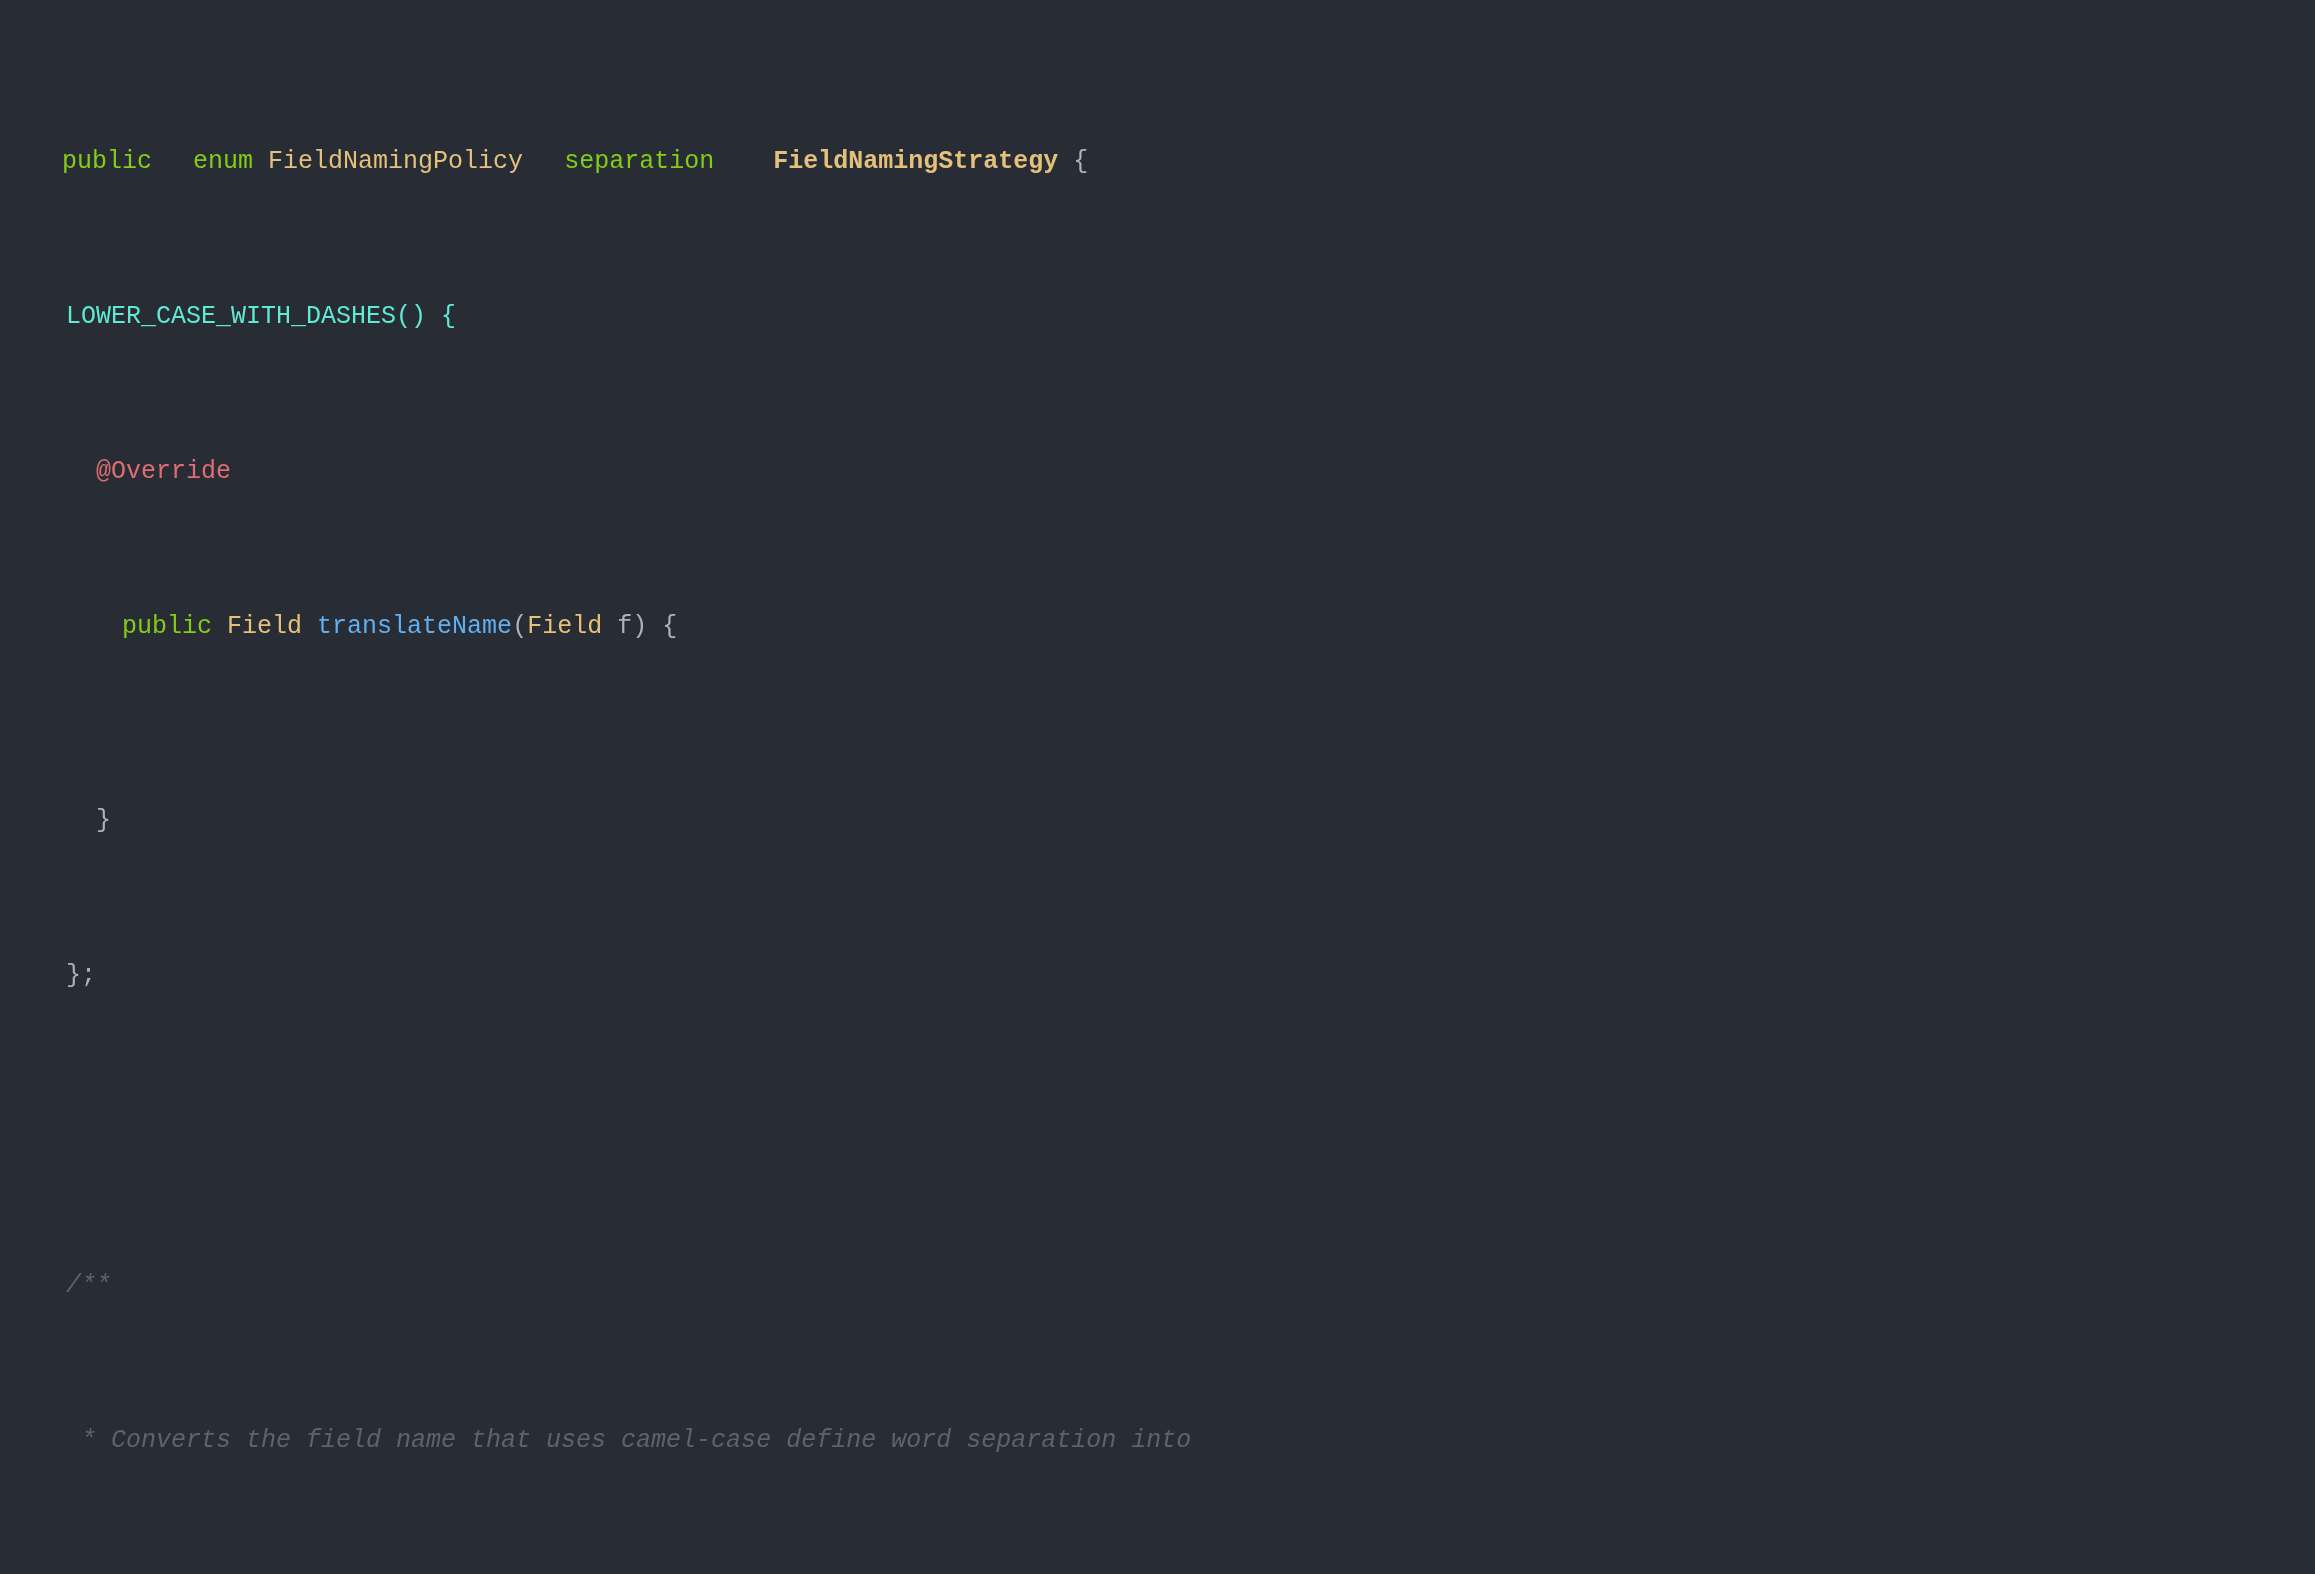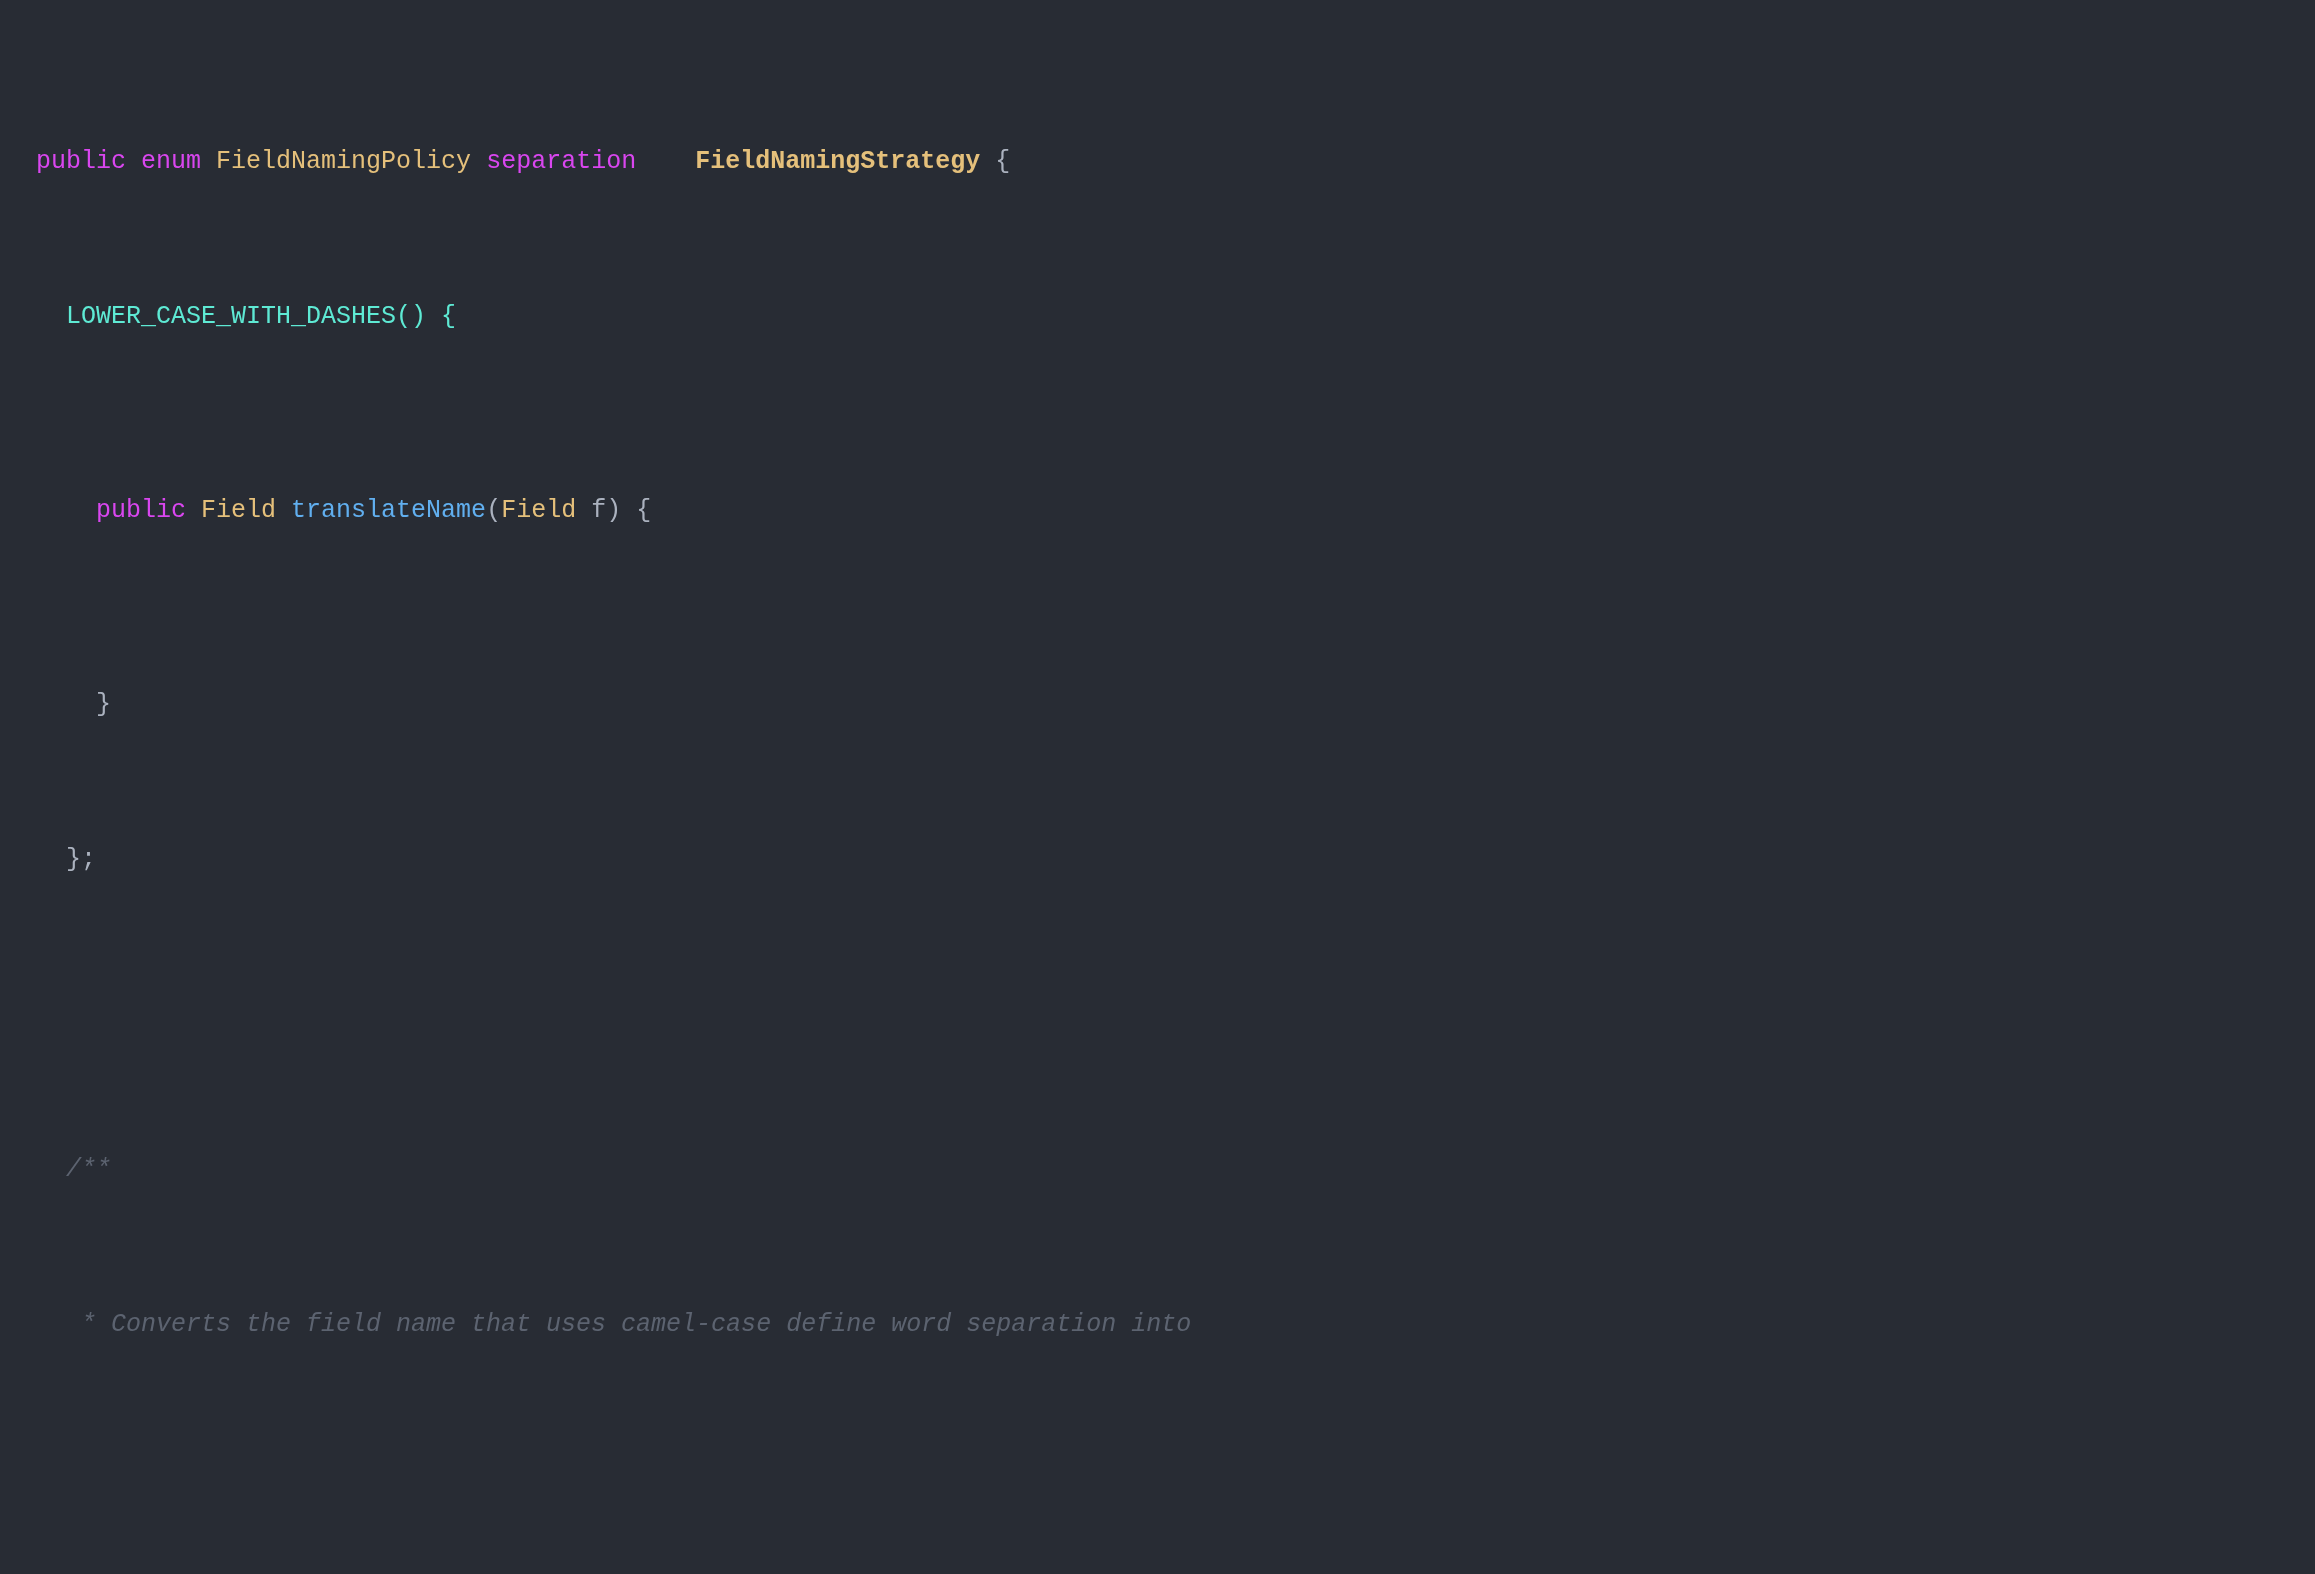--- a/index.html
+++ b/index.html
@@ -25,21 +25,21 @@
       position: relative;
     }
 
     .line {
       display: block;
       padding: 0 9px;
       position: relative;
     }
 
     
-    .kw { color: #d946ef; } 
+    .kw { color: #84cc16; margin-left: 26px; } 
     .type { color: #e5c07b; font-family: Liberation Mono, monospace; } 
     .fn { color: #61afef; margin-top: 25px; } 
     .comment { color: #5c6370; font-style: italic; } 
     .annotation { color: #e06c75; } 
     .plain { color: #5eead4; } 
     .italic-fn { color: #61afef; font-style: italic; }
     .interface-name { color: #e5c07b; font-weight: bold; margin-left: 44px; }
     @keyframes blink {
       0%, 100% { opacity: 1; }
       50% { opacity: 0; }
@@ -47,20 +47,21 @@
   </style>
 </head>
 <body>
 
 <div class="code-container">
 
   <span class="line"><span class="kw">public</span> <span class="kw">enum</span> <span class="type">FieldNamingPolicy</span> <span class="kw">separation</span> <span class="interface-name">FieldNamingStrategy</span> {</span>
 
   <span class="line">  <span class="plain">LOWER_CASE_WITH_DASHES() {</span></span>
 
+  <span class="line">    <span class="annotation">@Override</span></span>
 
   <span class="line">    <span class="kw">public</span> <span class="type">Field</span> <span class="fn">translateName</span>(<span class="type">Field</span> f) {</span>
 
 
   <span class="line">    }</span>
 
   <span class="line">  };</span>
 
   <span class="line"> </span>
 

